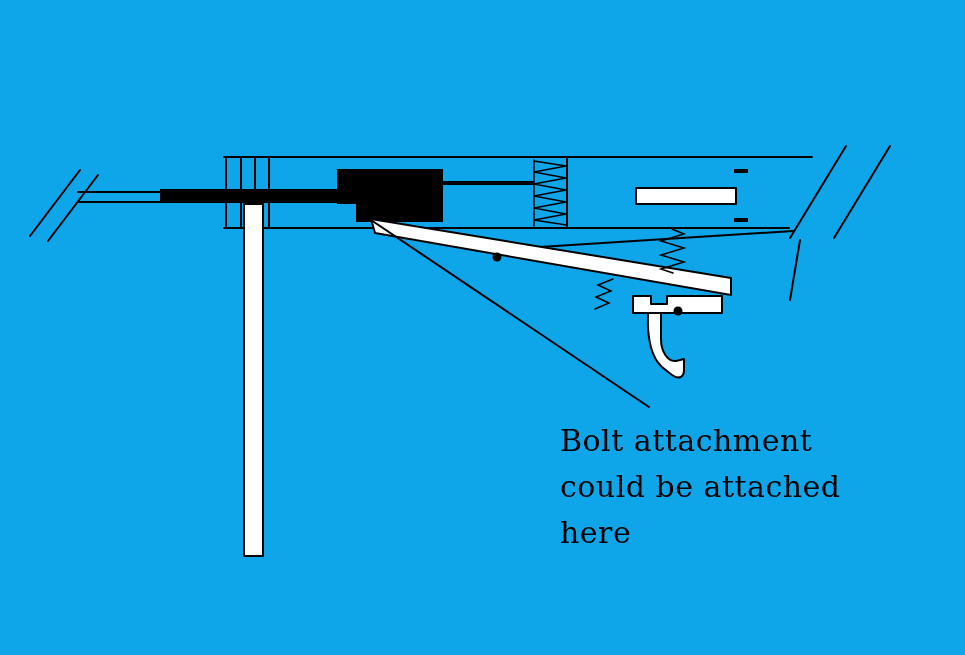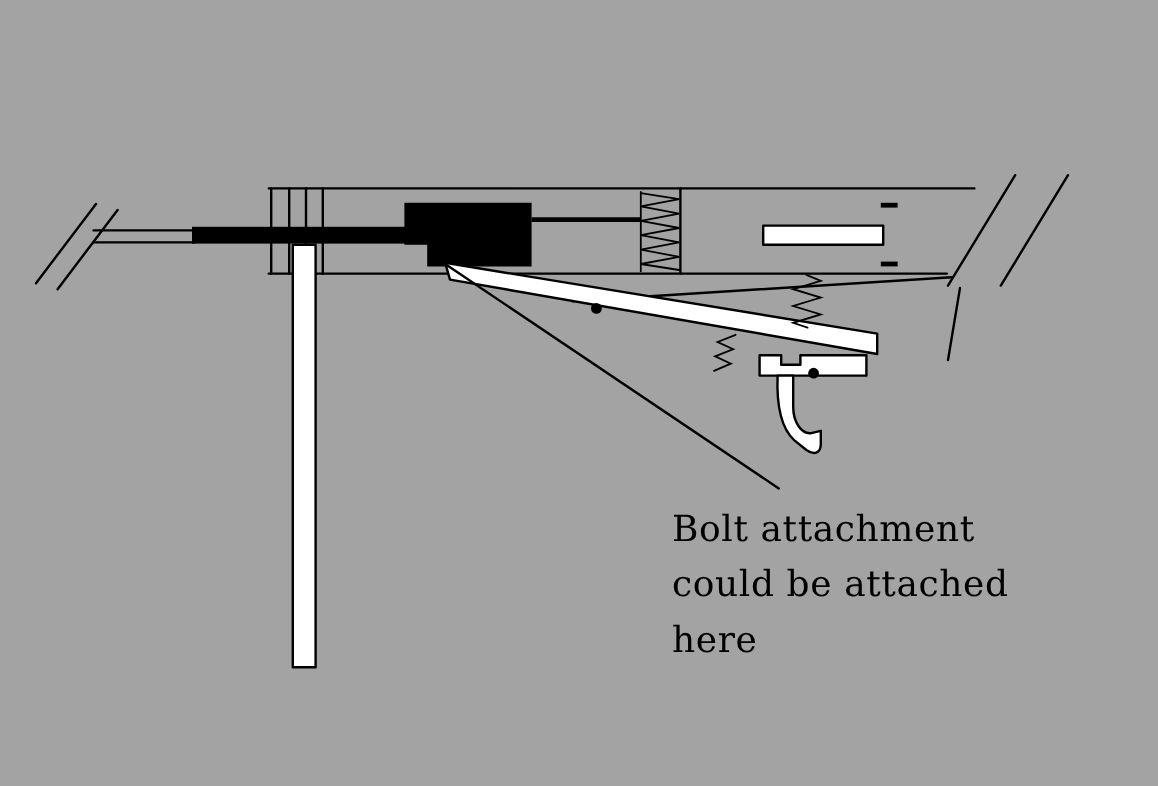--- a/index.html
+++ b/index.html
@@ -4,21 +4,21 @@
 <style>
   html, body {
     margin: 0;
     padding: 0;
     background: #ffffff;
   }
   .stage {
     position: relative;
     width: 965px;
     height: 655px;
-    background: #a3a3a3;
+    background: #0ea5e9;
     overflow: hidden;
     font-family: "Liberation Sans", sans-serif;
   }
   .stage svg {
     display: block;
     width: 965px;
     height: 655px;
   }
   .ink-line {
     stroke: #000000;

